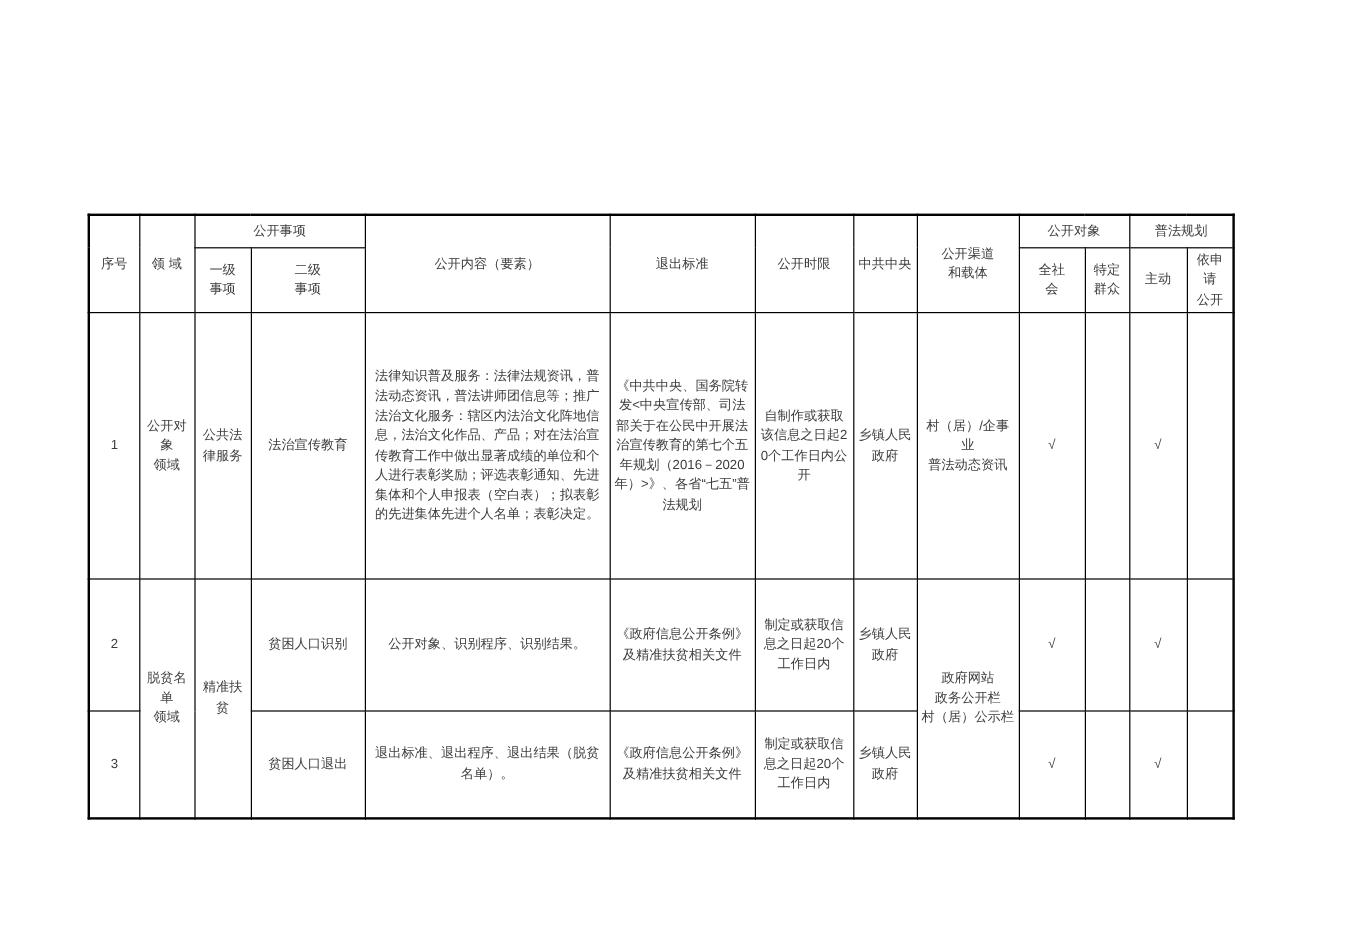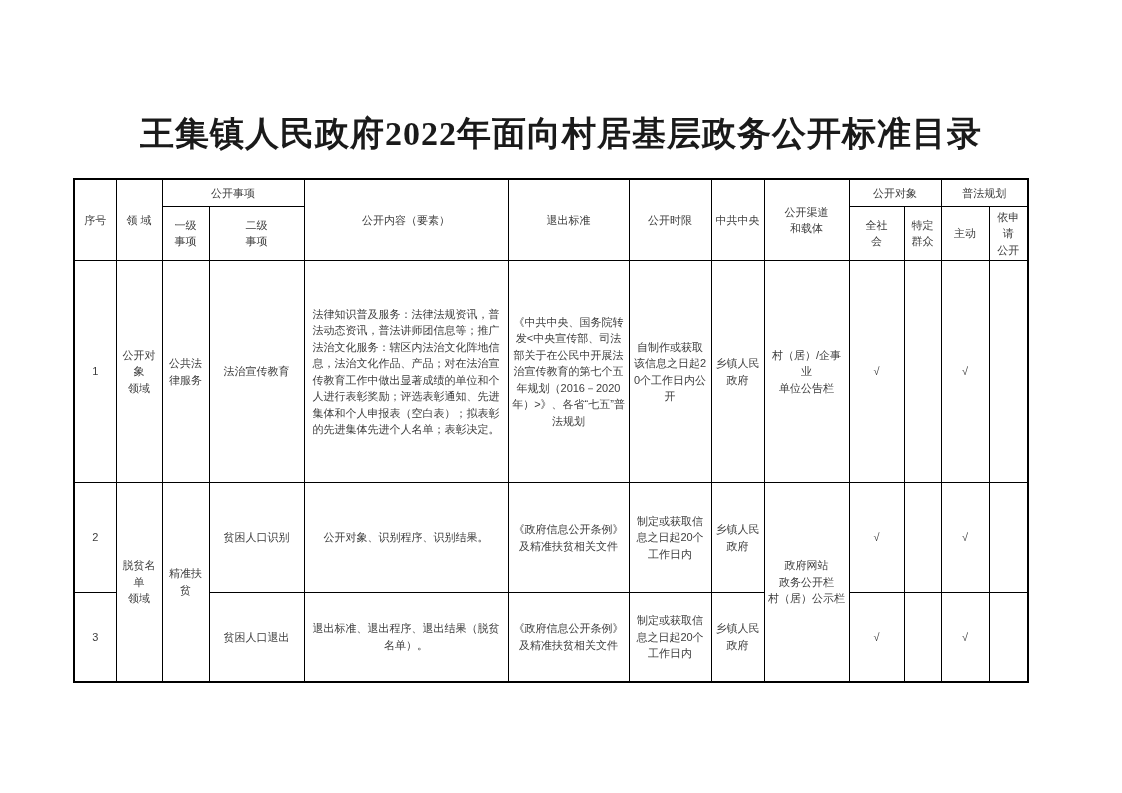--- a/index.html
+++ b/index.html
@@ -50,21 +50,20 @@
   td.left-cell{
     text-align:left;
     padding:4px 5px;
   }
   td.hdr{font-size:13px;}
 </style>
 </head>
 <body>
 
 <div class="page">
-  <h1 class="title">王集镇人民政府2022年面向村居基层政务公开标准目录</h1>
 
   <table class="doc-table">
     <colgroup>
       <col style="width:42px">
         <col style="width:46px">
         <col style="width:47px">
       <col style="width:95px">
         <col style="width:204px">
         <col style="width:121px">
       <col style="width:82px">
@@ -110,21 +109,21 @@
 领域</td>
       <td>公共法
 律服务</td>
       <td>法治宣传教育</td>
       <td class="left-cell">法律知识普及服务：法律法规资讯，普法动态资讯，普法讲师团信息等；推广法治文化服务：辖区内法治文化阵地信息，法治文化作品、产品；对在法治宣传教育工作中做出显著成绩的单位和个人进行表彰奖励；评选表彰通知、先进集体和个人申报表（空白表）；拟表彰的先进集体先进个人名单；表彰决定。</td>
       <td>《中共中央、国务院转发&lt;中央宣传部、司法部关于在公民中开展法治宣传教育的第七个五年规划（2016－2020年）&gt;》、各省“七五”普法规划</td>
       <td>自制作或获取该信息之日起20个工作日内公开</td>
       <td>乡镇人民
 政府</td>
       <td>村（居）/企事业
-单位公告栏</td>
+普法动态资讯</td>
       <td>√</td>
       <td></td>
       <td>√</td>
       <td></td>
     </tr>
 
     <tr class="brow2">
       <td>2</td>
       <td rowspan="2">脱贫名单
 领域</td>

